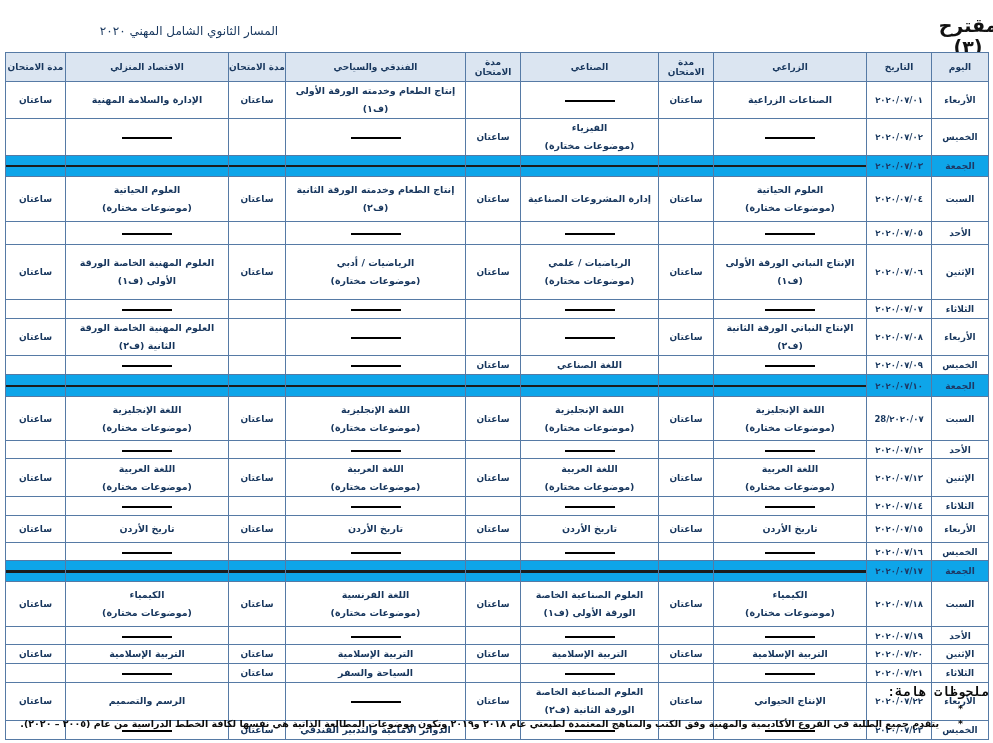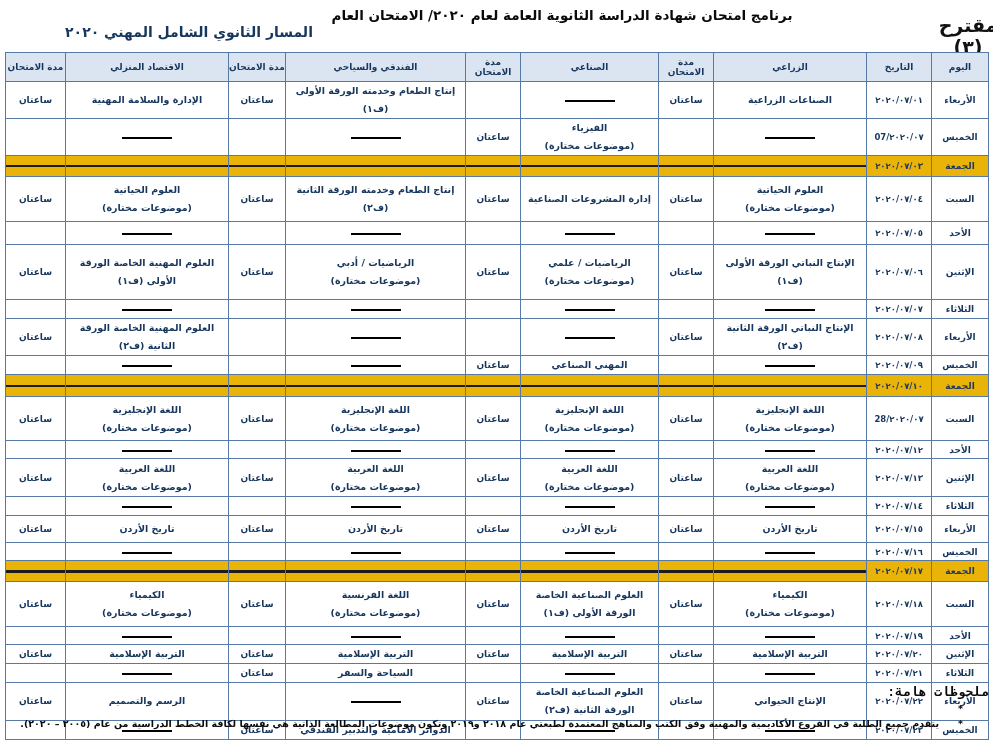--- a/index.html
+++ b/index.html
@@ -4,51 +4,50 @@
 <style>
   html,body{margin:0;padding:0;background:#fff;}
   .page{position:relative;width:993px;height:743px;background:#ffffff;overflow:hidden;
         font-family:"DejaVu Sans",sans-serif;color:#17365D;}
   
   .proposal{position:absolute;top:14px;left:922px;width:92px;text-align:center;
             font-size:19px;font-weight:bold;color:#111;}
   .main-title{position:absolute;top:5px;left:328px;width:468px;text-align:center;
               font-size:13.5px;font-weight:bold;color:#0a0a0a;line-height:1.5;}
   .track{position:absolute;top:24px;left:38px;width:302px;text-align:center;
-         font-size:14px;font-weight:bold;color:#17365D;}
+         font-size:12px;font-weight:normal;color:#17365D;}
   
   table.sched{position:absolute;top:52px;left:5px;width:983px;border-collapse:collapse;
               table-layout:fixed;border:1.5px solid #567AA5;}
   .sched th,.sched td{border:1px solid #567AA5;padding:0;text-align:center;vertical-align:middle;
               font-weight:bold;color:#17365D;overflow:hidden;}
   .sched thead th{height:28px;background:#DBE5F1;font-size:9px;}
   .sched td{font-size:9.5px;background:#fff;}
   td.day{font-size:9px;}
   td.date{font-size:8.5px;}
   td.dur{font-size:9px;}
   .line{line-height:1.9;}
   .dash{display:inline-block;width:50px;height:2px;background:#000;vertical-align:middle;}
-  tr.fri td{background:#eab308;color:#1F3864;}
+  tr.fri td{background:#0ea5e9;color:#1F3864;}
   .fline{width:100%;height:2.5px;background:#1c1c1c;}
   
   .notes{position:absolute;top:684px;right:4px;left:4px;direction:rtl;text-align:right;color:#0a0a0a;}
   .notes-title{font-size:13px;font-weight:bold;margin-bottom:1px;font-family:Liberation Mono, monospace;}
   .note-item{display:flex;gap:16px;padding-right:26px;font-size:9.5px;font-weight:bold;
              white-space:nowrap;line-height:1.6;}
   .note-marker{width:8px;}
 </style>
 </head>
 <body>
 
 <div class="page">
 
   <div class="proposal">مقترح (٣)</div>
 
   <div class="main-title">
-    <div>برنامج امتحان شهادة الدراسة الثانوية العامة لعام ٢٠٢٠/ الامتحان العام</div>
   </div>
 
   <div class="track">المسار الثانوي الشامل المهني ٢٠٢٠</div>
 
   <table class="sched">
     <colgroup>
       <col style="width:57px">
         <col style="width:65px">
       <col style="width:153px">
         <col style="width:55px">
@@ -87,21 +86,21 @@
             <div class="line">إنتاج الطعام وخدمته الورقة الأولى (ف١)</div>
           </td>
           <td class="dur">ساعتان</td>
           <td class="subj">
             <div class="line">الإدارة والسلامة المهنية</div>
           </td>
           <td class="dur">ساعتان</td>
         </tr>
         <tr style="height: 32px;">
           <td class="day">الخميس</td>
-          <td class="date">٢٠٢٠/٠٧/07</td>
+          <td class="date">٢٠٢٠/٠٧/٠٢</td>
           <td class="subj"><span class="dash"></span></td>
           <td class="dur"></td>
           <td class="subj">
             <div class="line">الفيزياء</div>
             <div class="line">(موضوعات مختارة)</div>
           </td>
           <td class="dur">ساعتان</td>
           <td class="subj"><span class="dash"></span></td>
           <td class="dur"></td>
           <td class="subj"><span class="dash"></span></td>
@@ -218,21 +217,21 @@
             <div class="line">العلوم المهنية الخاصة الورقة الثانية (ف٢)</div>
           </td>
           <td class="dur">ساعتان</td>
         </tr>
         <tr style="height: 18px;">
           <td class="day">الخميس</td>
           <td class="date">٢٠٢٠/٠٧/٠٩</td>
           <td class="subj"><span class="dash"></span></td>
           <td class="dur"></td>
           <td class="subj">
-            <div class="line">المهني الصناعي</div>
+            <div class="line">اللغة الصناعي</div>
           </td>
           <td class="dur">ساعتان</td>
           <td class="subj"><span class="dash"></span></td>
           <td class="dur"></td>
           <td class="subj"><span class="dash"></span></td>
           <td class="dur"></td>
         </tr>
         <tr class="fri" style="height: 22px;">
           <td class="day">الجمعة</td>
           <td class="date">٢٠٢٠/٠٧/١٠</td>

